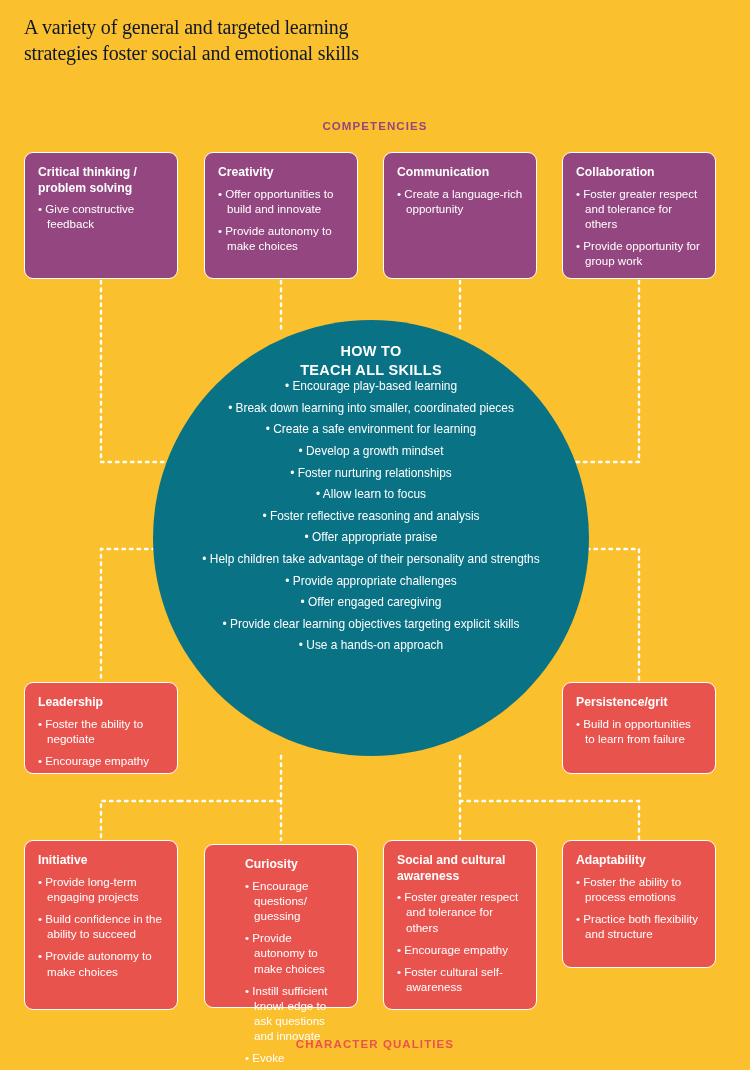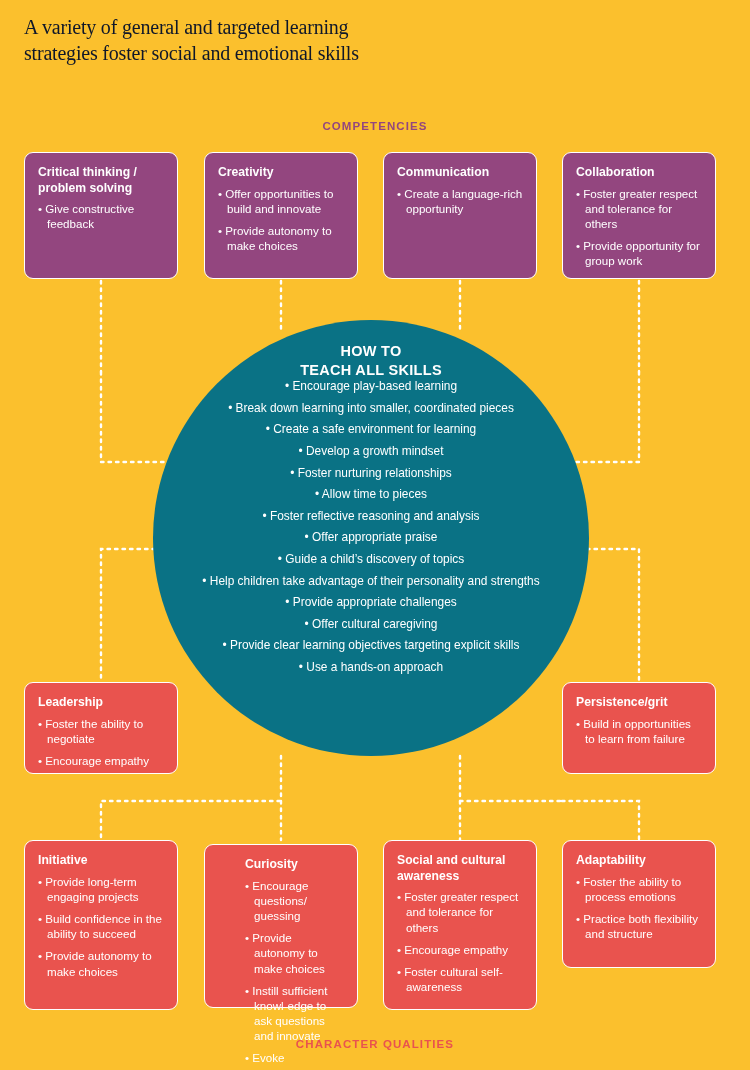--- a/index.html
+++ b/index.html
@@ -186,27 +186,26 @@
   <div id="circle-heading">
     <div>HOW TO</div>
     <div>TEACH ALL SKILLS</div>
   </div>
   <ul id="circle-list">
     <li>Encourage play-based learning</li>
     <li>Break down learning into smaller, coordinated pieces</li>
     <li>Create a safe environment for learning</li>
     <li>Develop a growth mindset</li>
     <li>Foster nurturing relationships</li>
-    <li>Allow time to pieces</li>
+    <li>Allow learn to focus</li>
     <li>Foster reflective reasoning and analysis</li>
     <li>Offer appropriate praise</li>
-    <li>Guide a child’s discovery of topics</li>
     <li>Help children take advantage of their personality and strengths</li>
     <li>Provide appropriate challenges</li>
-    <li>Offer cultural caregiving</li>
+    <li>Offer engaged caregiving</li>
     <li>Provide clear learning objectives targeting explicit skills</li>
     <li>Use a hands-on approach</li>
   </ul>
 </div>
 
 <div class="card red" id="card-leadership">
   <div class="card-title">Leadership</div>
   <ul>
     <li>Foster the ability to negotiate</li>
     <li>Encourage empathy</li>

